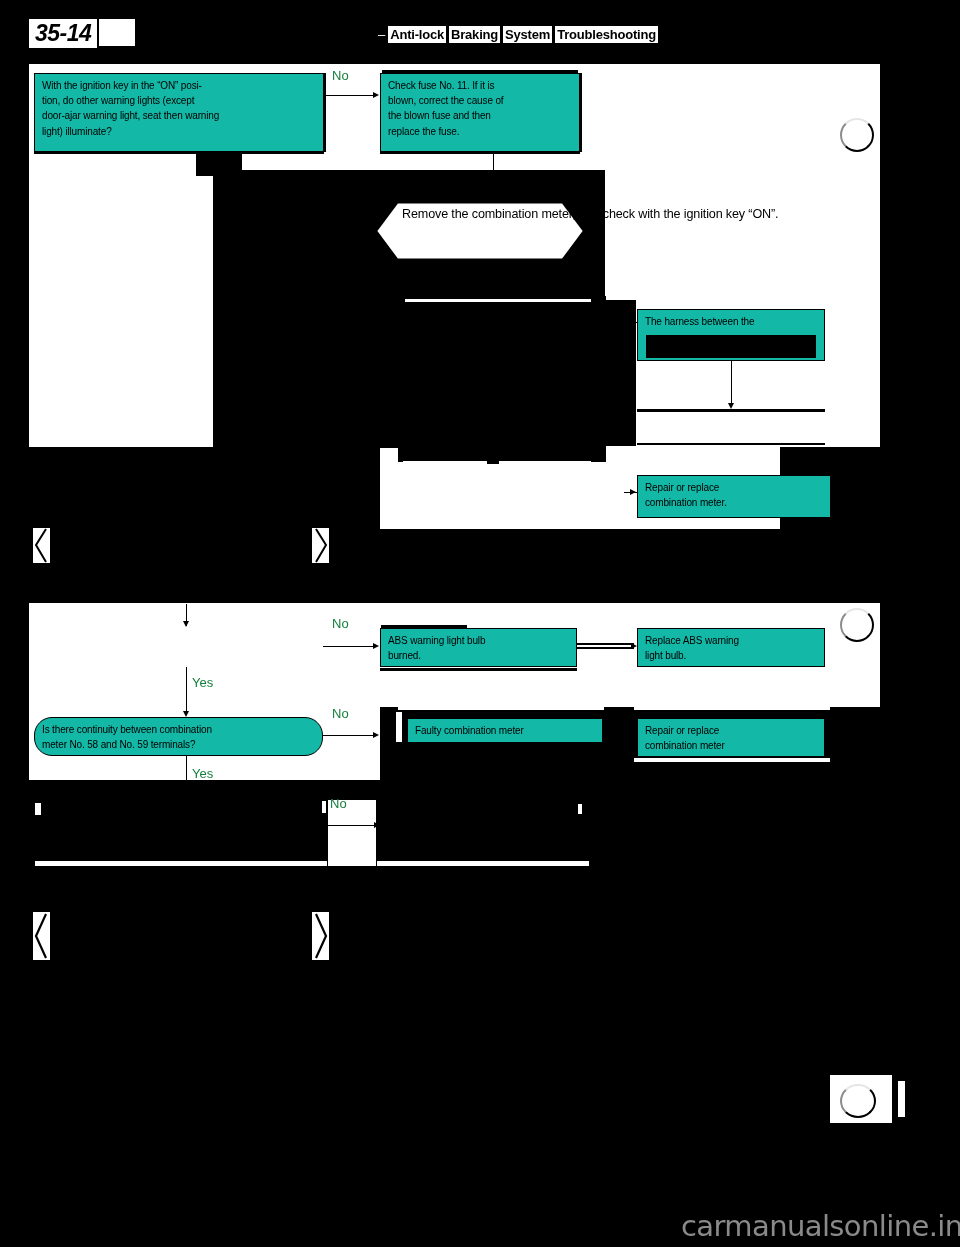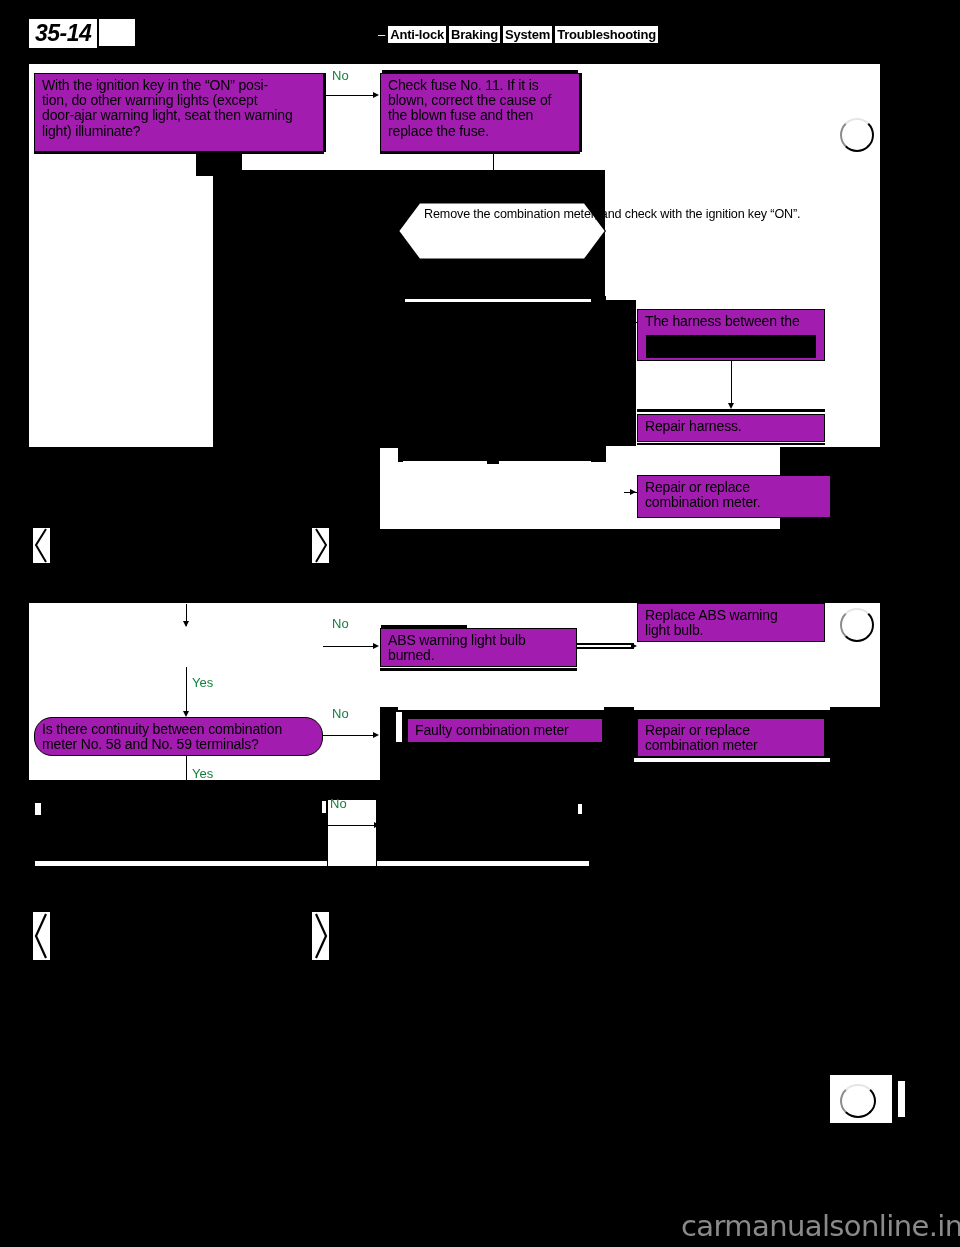--- a/index.html
+++ b/index.html
@@ -22,22 +22,22 @@
     padding:1px 6px 2px 6px;white-space:nowrap;
   }
   .hdr-word{
     background:#fff;color:#000;font-weight:bold;font-size:13px;line-height:15px;
     padding:1px 2px 1px 2px;white-space:nowrap;letter-spacing:-0.2px;
   }
   .hdr-dash{color:#fff;font-size:13px;line-height:15px;}
 
   
   .box{
-    background:#a21caf;color:#000;border:1.4px solid #000;
-    font-size:14px;line-height:15.2px;letter-spacing:-0.15px;
+    background:#14b8a6;color:#000;border:1.4px solid #000;
+    font-size:10px;line-height:15.2px;letter-spacing:-0.15px;
     padding:4px 6px 4px 7px;box-sizing:border-box;
   }
   .box.shadow{box-shadow:2px 0 0 #000, 0 2px 0 #000;}
   .box .ln{display:block;white-space:nowrap;}
   .hexwrap{position:absolute;}
   .hexwrap .inner{
     position:absolute;left:0;top:0;right:0;bottom:0;
     background:#000;
     clip-path:polygon(10% 0%, 90% 0%, 100% 50%, 90% 100%, 10% 100%, 0% 50%);
   }
@@ -135,21 +135,21 @@
     <span class="ln">Check fuse No. 11. If it is</span>
     <span class="ln">blown, correct the cause of</span>
     <span class="ln">the blown fuse and then</span>
     <span class="ln">replace the fuse.</span>
   </div>
   <div class="abs black" style="left:382px;top:70px;width:196px;height:3px;"></div>
 
   <div class="abs vline" style="left:493px;top:152px;height:48px;"></div>
   <div class="abs arrow-d" style="left:490px;top:196px;"></div>
 
-  <div class="hexwrap abs" style="left:398px;top:202px;width:208px;height:58px;text-decoration:underline;">
+  <div class="hexwrap abs" style="left:376px;top:202px;width:208px;height:58px;text-decoration:underline;">
     <div class="inner"></div>
     <div class="inner2"></div>
     <div class="txt">
       <span class="ln">Remove the combination</span>
       <span class="ln">meter, and check with</span>
       <span class="ln">the ignition key “ON”.</span>
     </div>
   </div>
 
   <div class="abs vline" style="left:493px;top:260px;height:37px;"></div>
@@ -165,23 +165,20 @@
 
   <div class="abs box" style="left:637px;top:309px;width:188px;height:52px;">
     <span class="ln">The harness between the</span>
   </div>
   <div class="abs black" style="left:646px;top:335px;width:170px;height:23px;"></div>
 
   <div class="abs vline" style="left:731px;top:361px;height:46px;"></div>
   <div class="abs arrow-d" style="left:728px;top:403px;"></div>
   <div class="abs black" style="left:637px;top:409px;width:188px;height:3px;"></div>
 
-  <div class="abs box" style="left:637px;top:414px;width:188px;height:28px;">
-    <span class="ln">Repair harness.</span>
-  </div>
   <div class="abs black" style="left:637px;top:443px;width:188px;height:2px;"></div>
 
   <div class="abs hline" style="left:624px;top:492px;width:13px;"></div>
   <div class="abs arrow-r" style="left:630px;top:488.5px;"></div>
   <div class="abs box" style="left:637px;top:475px;width:194px;height:43px;">
     <span class="ln">Repair or replace</span>
     <span class="ln">combination meter.</span>
   </div>
 
   <div class="abs ring" style="left:840px;top:118px;width:34px;height:34px;"></div>
@@ -214,21 +211,21 @@
   </div>
   <div class="abs black" style="left:381px;top:625px;width:86px;height:3px;"></div>
   <div class="abs black" style="left:380px;top:668px;width:197px;height:3px;"></div>
 
   <div class="abs" style="left:577px;top:643px;width:57px;height:7px;">
     <div class="abs black" style="left:0;top:0;width:57px;height:1.6px;"></div>
     <div class="abs black" style="left:0;top:4px;width:57px;height:1.6px;"></div>
   </div>
   <div class="abs arrow-r" style="left:631px;top:643px;"></div>
 
-  <div class="abs box" style="left:637px;top:603px;width:188px;height:39px;">
+  <div class="abs box" style="left:637px;top:628px;width:188px;height:39px;">
     <span class="ln">Replace ABS warning</span>
     <span class="ln">light bulb.</span>
   </div>
 
   <div class="abs ring" style="left:840px;top:608px;width:34px;height:34px;"></div>
 
   <div class="abs vline" style="left:186px;top:667px;height:48px;"></div>
   <div class="abs lbl" style="left:192px;top:675px;">Yes</div>
   <div class="abs arrow-d" style="left:183px;top:711px;"></div>
 

